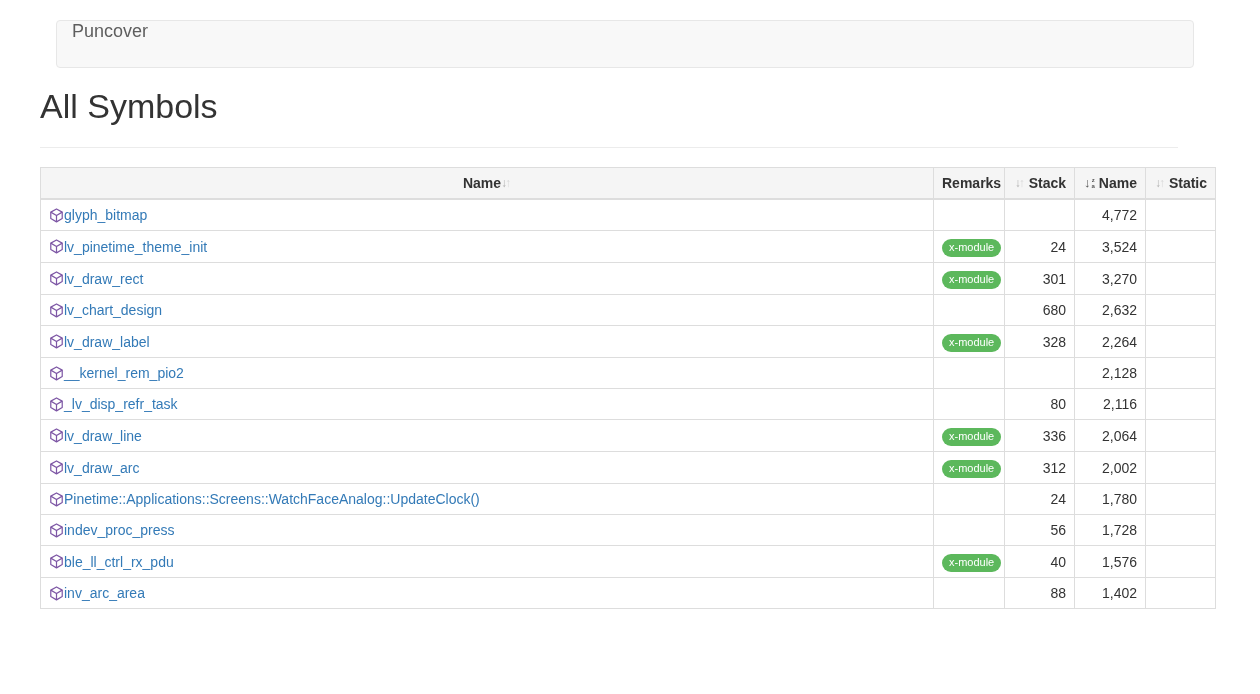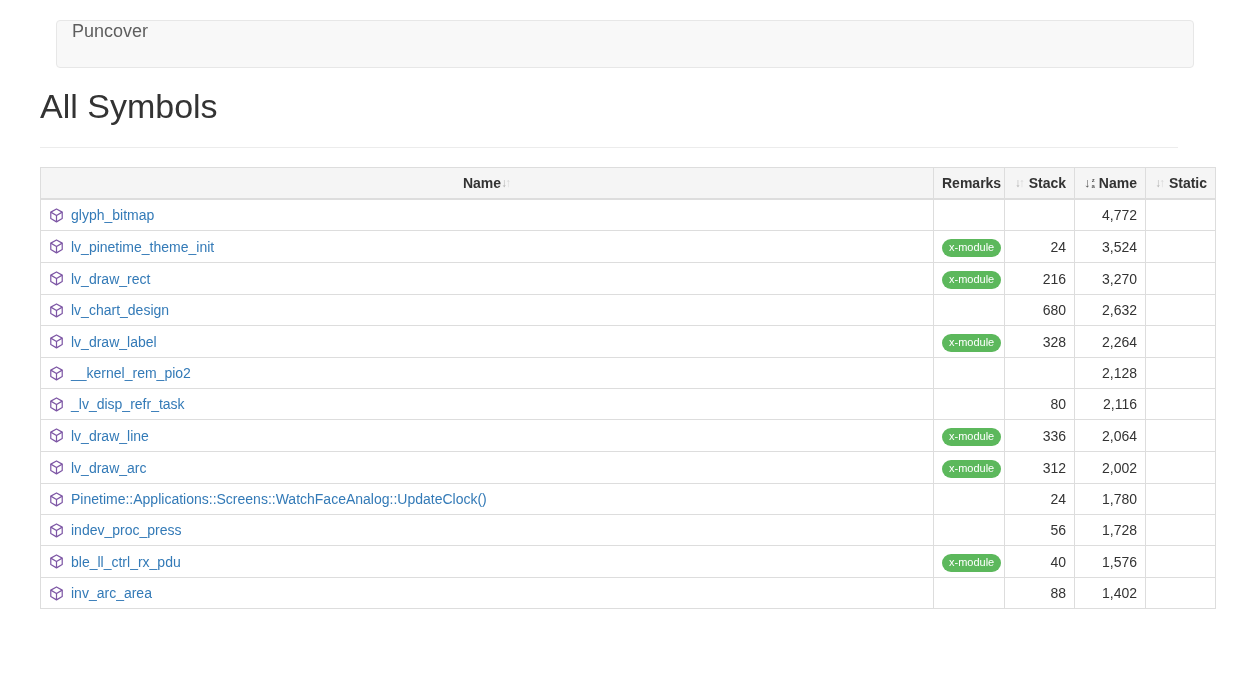--- a/index.html
+++ b/index.html
@@ -42,21 +42,21 @@
   td.num{text-align:right;}
   td.remarks{text-align:center;}
   
   .sort-icon{display:inline-flex;align-items:center;font-weight:bold;font-size:12px;line-height:12px;}
   .sort-icon .a-down{color:#b3b3b3;}
   .sort-icon .a-up{color:#d8d8d8;margin-left:-2px;}
   .sort-icon.active{color:#555;}
   .sort-icon.active .arr{color:#555;font-size:13px;}
   .sort-icon.active .za{display:inline-flex;flex-direction:column;margin-left:1px;font-size:6px;line-height:6px;font-weight:bold;color:#555;}
   
-  .name-wrap{display:flex;align-items:center;gap:7px;}
+  .name-wrap{display:flex;align-items:center;}
   .cube{display:inline-flex;flex:0 0 auto;}
   a.sym-link{color:#337ab7;text-decoration:none;}
   
   .badge{
     display:inline-block;background:#5cb85c;color:#fff;
     font-size:11px;font-weight:normal;line-height:11px;
     padding:3px 7px 4px;border-radius:9px;
   }
 </style>
 </head>
@@ -174,21 +174,21 @@
             <path d="M1.9 4.4 L8 7.9 L14.1 4.4"></path>
             <path d="M8 7.9 L8 14.8"></path>
           </svg>
         </span>
         <a href="#" class="sym-link">lv_draw_rect</a>
       </span>
     </td>
     <td class="remarks">
       <span class="badge">x-module</span>
     </td>
-    <td class="num">216</td>
+    <td class="num">301</td>
     <td class="num">3,270</td>
     <td class="num"></td>
   </tr>
 
   <tr>
     <td class="name-cell">
       <span class="name-wrap">
         <span class="cube">
           <svg width="15" height="15" viewBox="0 0 16 16" fill="none" stroke="#7e57a5" stroke-width="1.3" stroke-linejoin="round">
             <path d="M8 1 L14.1 4.4 L14.1 11.2 L8 14.8 L1.9 11.2 L1.9 4.4 Z"></path>

